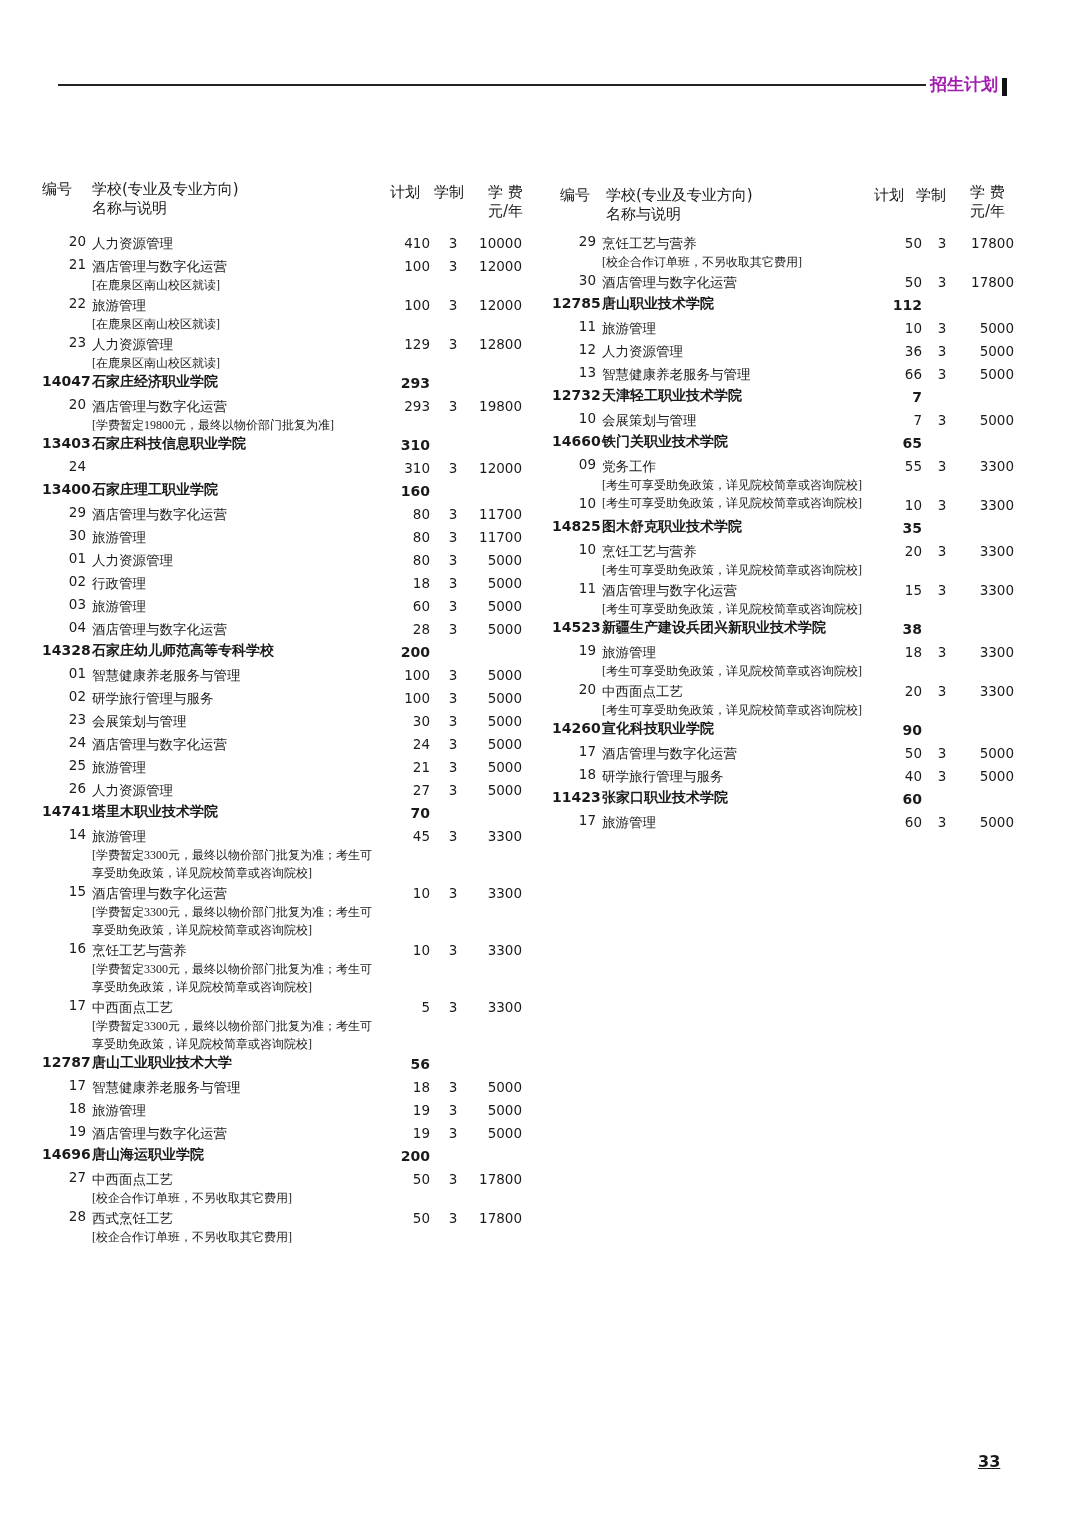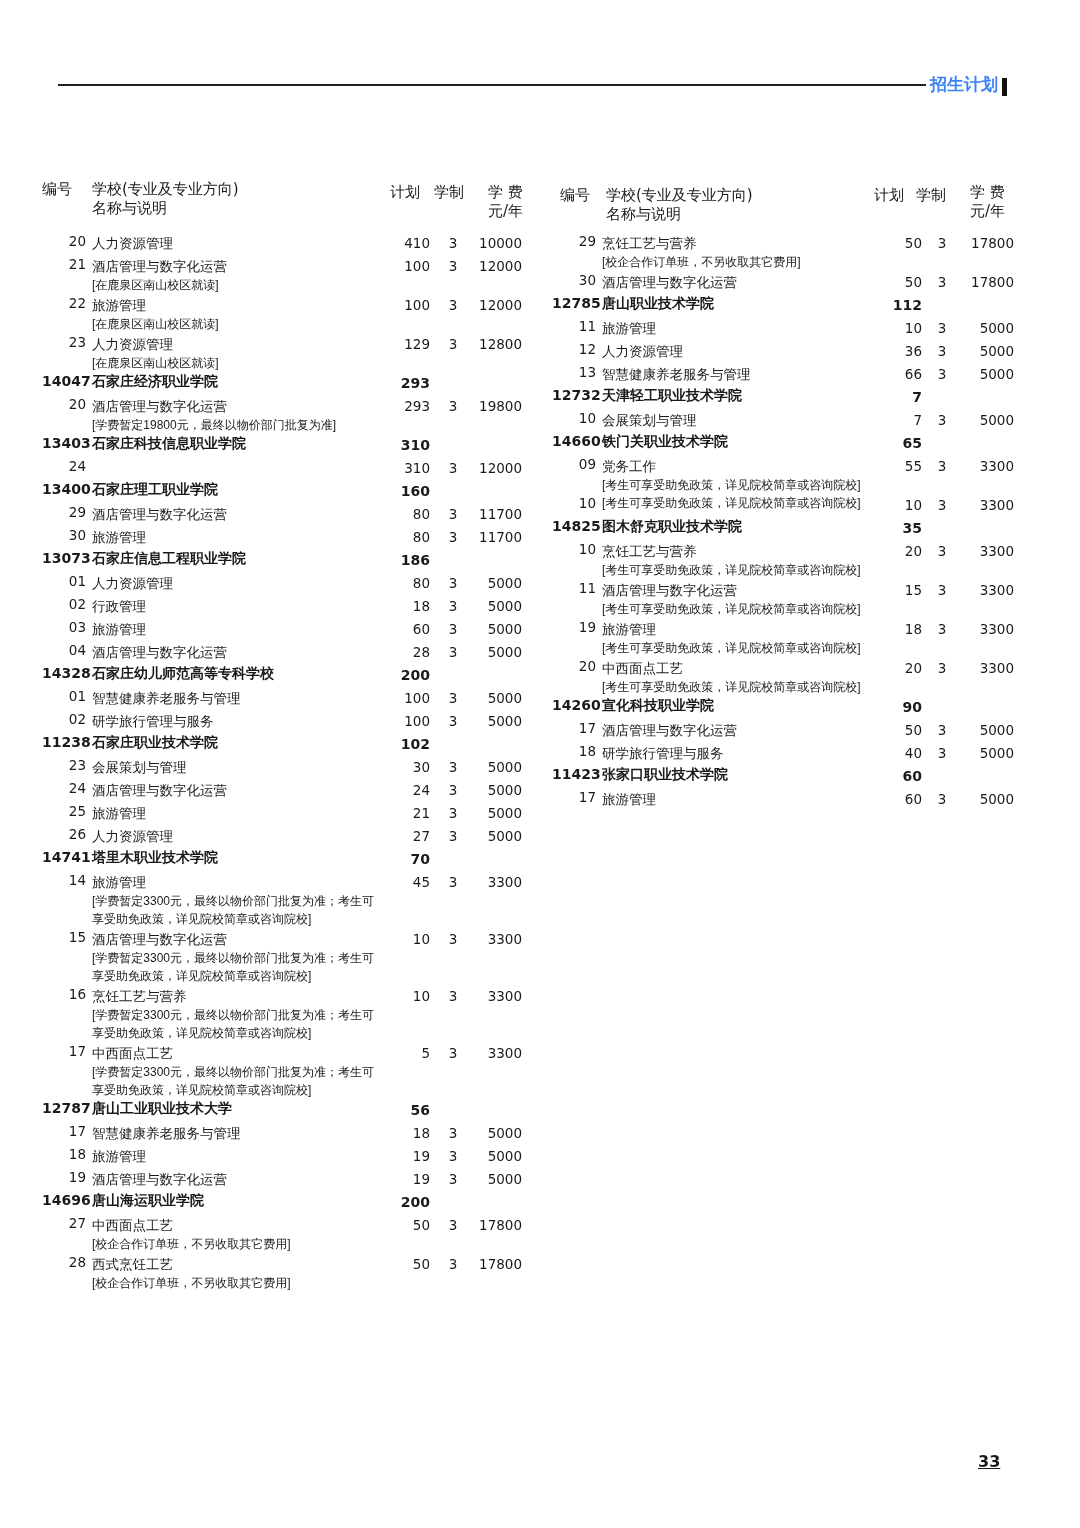--- a/index.html
+++ b/index.html
@@ -6,40 +6,40 @@
   body {
     width: 1080px; height: 1528px; position: relative; overflow: hidden;
     font-family: "DejaVu Sans", "Liberation Sans", sans-serif; color: #1a1a1a;
   }
   .rule {
     position: absolute; left: 58px; top: 84px; width: 868px; height: 2px;
     background: #222;
   }
   .section-title {
     position: absolute; left: 930px; top: 73px; font-size: 17px; font-weight: bold;
-    letter-spacing: 0px; color: #3b82f6;
+    letter-spacing: 0px; color: #a21caf;
   }
   .section-bar {
     position: absolute; left: 1002px; top: 78px; width: 5px; height: 18px; background: #111;
   }
   .col {
     position: absolute; top: 178px; font-size: 13.5px;
   }
   .col.left { left: 42px; width: 490px; }
   .col.right { left: 552px; width: 470px; }
   .hdr { position: relative; height: 54px; font-size: 15px; }
   .hdr span { position: absolute; line-height: 19px; }
   .row { position: relative; line-height: 19px; }
   .school { height: 23px; font-weight: bold; font-size: 14px; }
   .major { min-height: 23px; }
   .code-s { position: absolute; left: 0; width: 44px; text-align: right; }
   .name-s { position: absolute; left: 50px; }
   .code-m { position: absolute; left: 0; width: 44px; text-align: right; }
   .name-m { margin-left: 50px; display: block; padding-top: 2px; }
-  .note { display: block; margin-left: 50px; font-size: 12px; line-height: 18px; width: 285px; font-family: Liberation Sans, sans-serif; }
+  .note { display: block; margin-left: 50px; font-size: 12px; line-height: 18px; width: 285px; font-family: Liberation Serif, serif; }
   .plan { position: absolute; top: 2px; text-align: right; width: 40px; }
   .years { position: absolute; top: 2px; text-align: center; width: 20px; }
   .fee { position: absolute; top: 2px; text-align: right; width: 56px; }
   .left .plan { left: 348px; }
   .left .years { left: 401px; }
   .left .fee { left: 424px; }
   .right .plan { left: 330px; }
   .right .years { left: 380px; }
   .right .fee { left: 406px; }
   .school .plan { top: 2px; font-weight: bold; }
@@ -130,25 +130,20 @@
         <span class="years">3</span>
         <span class="fee">11700</span>
       </div>
       <div class="row major">
         <span class="code-m">30</span>
         <span class="name-m">旅游管理</span>
         <span class="plan">80</span>
         <span class="years">3</span>
         <span class="fee">11700</span>
       </div>
-      <div class="row school">
-        <span class="code-s">13073</span>
-        <span class="name-s">石家庄信息工程职业学院</span>
-        <span class="plan">186</span>
-      </div>
       <div class="row major">
         <span class="code-m">01</span>
         <span class="name-m">人力资源管理</span>
         <span class="plan">80</span>
         <span class="years">3</span>
         <span class="fee">5000</span>
       </div>
       <div class="row major">
         <span class="code-m">02</span>
         <span class="name-m">行政管理</span>
@@ -181,25 +176,20 @@
         <span class="plan">100</span>
         <span class="years">3</span>
         <span class="fee">5000</span>
       </div>
       <div class="row major">
         <span class="code-m">02</span>
         <span class="name-m">研学旅行管理与服务</span>
         <span class="plan">100</span>
         <span class="years">3</span>
         <span class="fee">5000</span>
-      </div>
-      <div class="row school">
-        <span class="code-s">11238</span>
-        <span class="name-s">石家庄职业技术学院</span>
-        <span class="plan">102</span>
       </div>
       <div class="row major">
         <span class="code-m">23</span>
         <span class="name-m">会展策划与管理</span>
         <span class="plan">30</span>
         <span class="years">3</span>
         <span class="fee">5000</span>
       </div>
       <div class="row major">
         <span class="code-m">24</span>
@@ -407,20 +397,25 @@
         <span class="fee">3300</span>
       </div>
       <div class="row major">
         <span class="code-m">11</span>
         <span class="name-m">酒店管理与数字化运营</span>
         <span class="note">[考生可享受助免政策，详见院校简章或咨询院校]</span>
         <span class="plan">15</span>
         <span class="years">3</span>
         <span class="fee">3300</span>
       </div>
+      <div class="row school">
+        <span class="code-s">14523</span>
+        <span class="name-s">新疆生产建设兵团兴新职业技术学院</span>
+        <span class="plan">38</span>
+      </div>
       <div class="row major">
         <span class="code-m">19</span>
         <span class="name-m">旅游管理</span>
         <span class="note">[考生可享受助免政策，详见院校简章或咨询院校]</span>
         <span class="plan">18</span>
         <span class="years">3</span>
         <span class="fee">3300</span>
       </div>
       <div class="row major">
         <span class="code-m">20</span>

